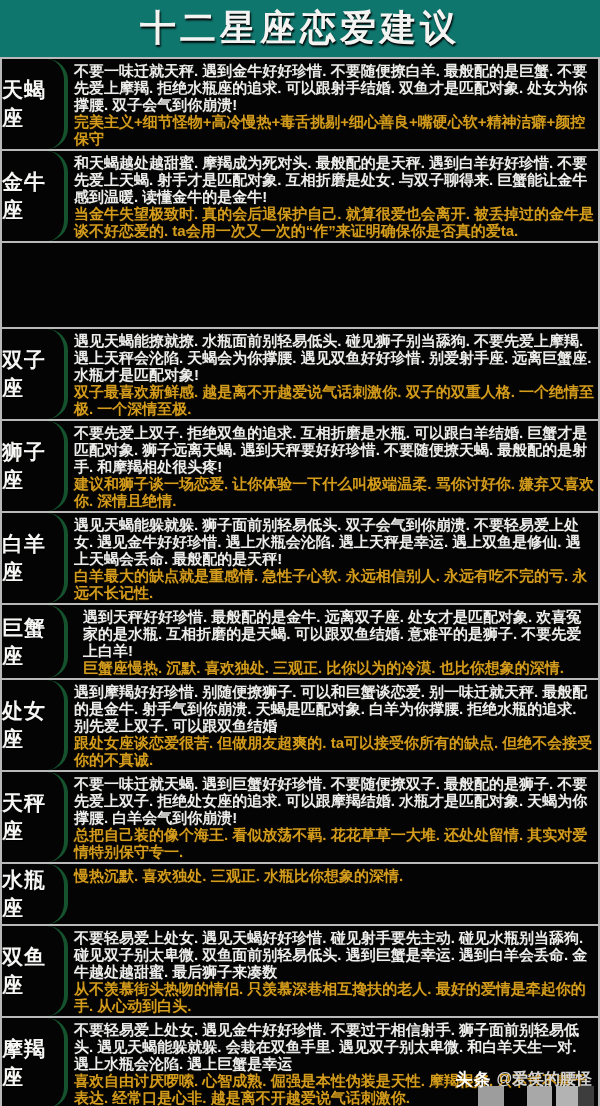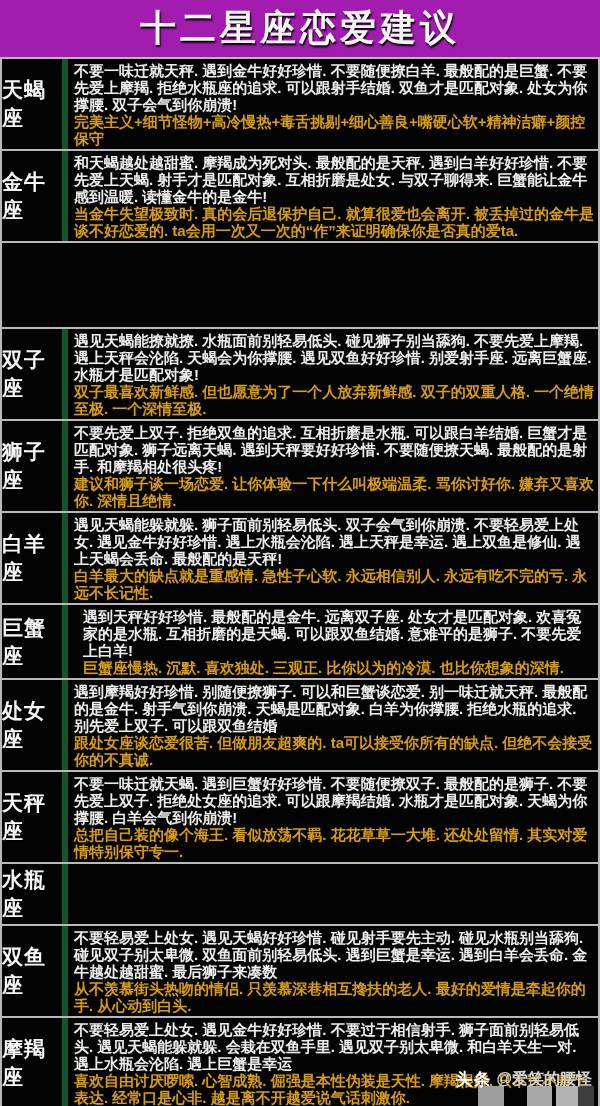--- a/index.html
+++ b/index.html
@@ -1,35 +1,36 @@
 <!DOCTYPE html>
 <html><head>
 <meta charset="utf-8">
 <style>
   html,body{margin:0;padding:0;background:#000;}
   .page{
-    position:relative;width:600px;height:1106px;background:#a21caf;overflow:hidden;
+    position:relative;width:600px;height:1106px;background:#0f766e;overflow:hidden;
     font-family:"Liberation Sans","DejaVu Sans",sans-serif;
   }
   .title{
     height:57px;display:flex;align-items:center;justify-content:center;
     color:#f3f3f1;font-size:36px;font-weight:bold;letter-spacing:4px;
     text-shadow:1px 2px 2px #000;
   }
   .zodiac-table{
     position:absolute;left:0;top:57px;width:600px;
     border:2px solid #b9b9b9;box-sizing:border-box;background:#040404;
   }
   .row{display:flex;border-bottom:2px solid #b9b9b9;box-sizing:border-box;}
   .row:last-child{border-bottom:none;}
   .name-cell{
-    width:66px;min-width:66px;border-right:6px solid #14532d;box-sizing:border-box;
+    width:66px;min-width:66px;border-right:4px solid #14532d;box-sizing:border-box;
     display:flex;align-items:center;justify-content:center;
     color:#f6f6f4;font-size:21px;font-weight:bold;letter-spacing:1px;
     text-shadow:1px 1px 1px #000;
+    border-radius:21px;
   }
   .content-cell{
     flex:1;padding:3px 4px 2px 6px;font-size:15px;line-height:17px;
     font-weight:bold;box-sizing:border-box;
   }
   .advice{display:block;color:#ededeb;text-shadow:1px 1px 1px #111;}
   .note{display:block;color:#d39c1c;text-shadow:1px 1px 1px #1a1000;}
   .wm-block{position:absolute;height:20px;}
   .wm-b1{left:478px;top:1086px;width:26px;background:#9d9d9d;}
   .wm-b2{left:527px;top:1086px;width:25px;background:#a8a8a8;}
@@ -62,21 +63,21 @@
           <span class="advice">和天蝎越处越甜蜜. 摩羯成为死对头. 最般配的是天秤. 遇到白羊好好珍惜. 不要先爱上天蝎. 射手才是匹配对象. 互相折磨是处女. 与双子聊得来. 巨蟹能让金牛感到温暖. 读懂金牛的是金牛!</span>
           <span class="note">当金牛失望极致时. 真的会后退保护自己. 就算很爱也会离开. 被丢掉过的金牛是谈不好恋爱的. ta会用一次又一次的“作”来证明确保你是否真的爱ta.</span>
         </div>
       </div>
       <div class="row" style="min-height: 86px;">
       </div>
       <div class="row" style="min-height: 88px;">
         <div class="name-cell">双子座</div>
         <div class="content-cell">
           <span class="advice">遇见天蝎能撩就撩. 水瓶面前别轻易低头. 碰见狮子别当舔狗. 不要先爱上摩羯. 遇上天秤会沦陷. 天蝎会为你撑腰. 遇见双鱼好好珍惜. 别爱射手座. 远离巨蟹座. 水瓶才是匹配对象!</span>
-          <span class="note">双子最喜欢新鲜感. 但也愿意为了一个人放弃新鲜感. 双子的双重人格. 一个绝情至极. 一个深情至极.</span>
+          <span class="note">双子最喜欢新鲜感. 越是离不开越爱说气话刺激你. 双子的双重人格. 一个绝情至极. 一个深情至极.</span>
         </div>
       </div>
       <div class="row" style="min-height: 82px;">
         <div class="name-cell">狮子座</div>
         <div class="content-cell">
           <span class="advice">不要先爱上双子. 拒绝双鱼的追求. 互相折磨是水瓶. 可以跟白羊结婚. 巨蟹才是匹配对象. 狮子远离天蝎. 遇到天秤要好好珍惜. 不要随便撩天蝎. 最般配的是射手. 和摩羯相处很头疼!</span>
           <span class="note">建议和狮子谈一场恋爱. 让你体验一下什么叫极端温柔. 骂你讨好你. 嫌弃又喜欢你. 深情且绝情.</span>
         </div>
       </div>
       <div class="row" style="min-height: 84px;">
@@ -103,20 +104,21 @@
       <div class="row" style="min-height: 88px;">
         <div class="name-cell">天秤座</div>
         <div class="content-cell">
           <span class="advice">不要一味迁就天蝎. 遇到巨蟹好好珍惜. 不要随便撩双子. 最般配的是狮子. 不要先爱上双子. 拒绝处女座的追求. 可以跟摩羯结婚. 水瓶才是匹配对象. 天蝎为你撑腰. 白羊会气到你崩溃!</span>
           <span class="note">总把自己装的像个海王. 看似放荡不羁. 花花草草一大堆. 还处处留情. 其实对爱情特别保守专一.</span>
         </div>
       </div>
       <div class="row" style="min-height: 62px; justify-content: space-between;">
         <div class="name-cell">水瓶座</div>
         <div class="content-cell">
+          <span class="note">慢热沉默. 喜欢独处. 三观正. 水瓶比你想象的深情.</span>
         </div>
       </div>
       <div class="row" style="min-height: 80px;">
         <div class="name-cell">双鱼座</div>
         <div class="content-cell">
           <span class="advice">不要轻易爱上处女. 遇见天蝎好好珍惜. 碰见射手要先主动. 碰见水瓶别当舔狗. 碰见双子别太卑微. 双鱼面前别轻易低头. 遇到巨蟹是幸运. 遇到白羊会丢命. 金牛越处越甜蜜. 最后狮子来凑数</span>
           <span class="note">从不羡慕街头热吻的情侣. 只羡慕深巷相互搀扶的老人. 最好的爱情是牵起你的手. 从心动到白头.</span>
         </div>
       </div>
       <div class="row" style="min-height: 88px;">

